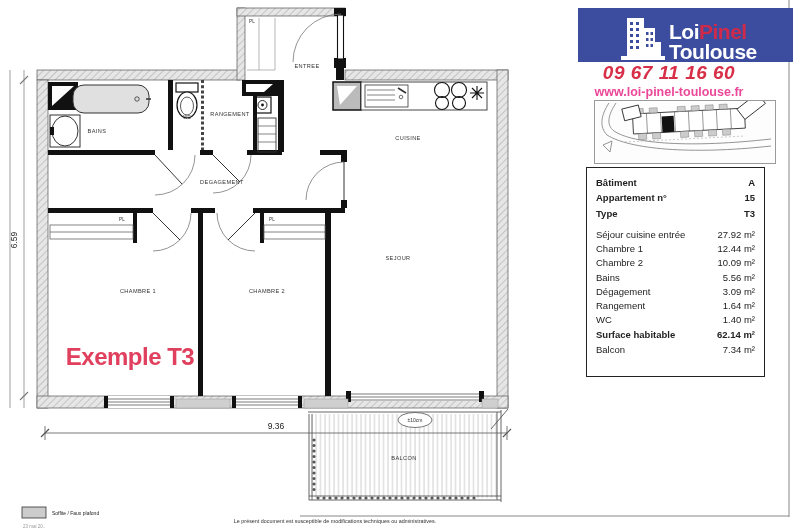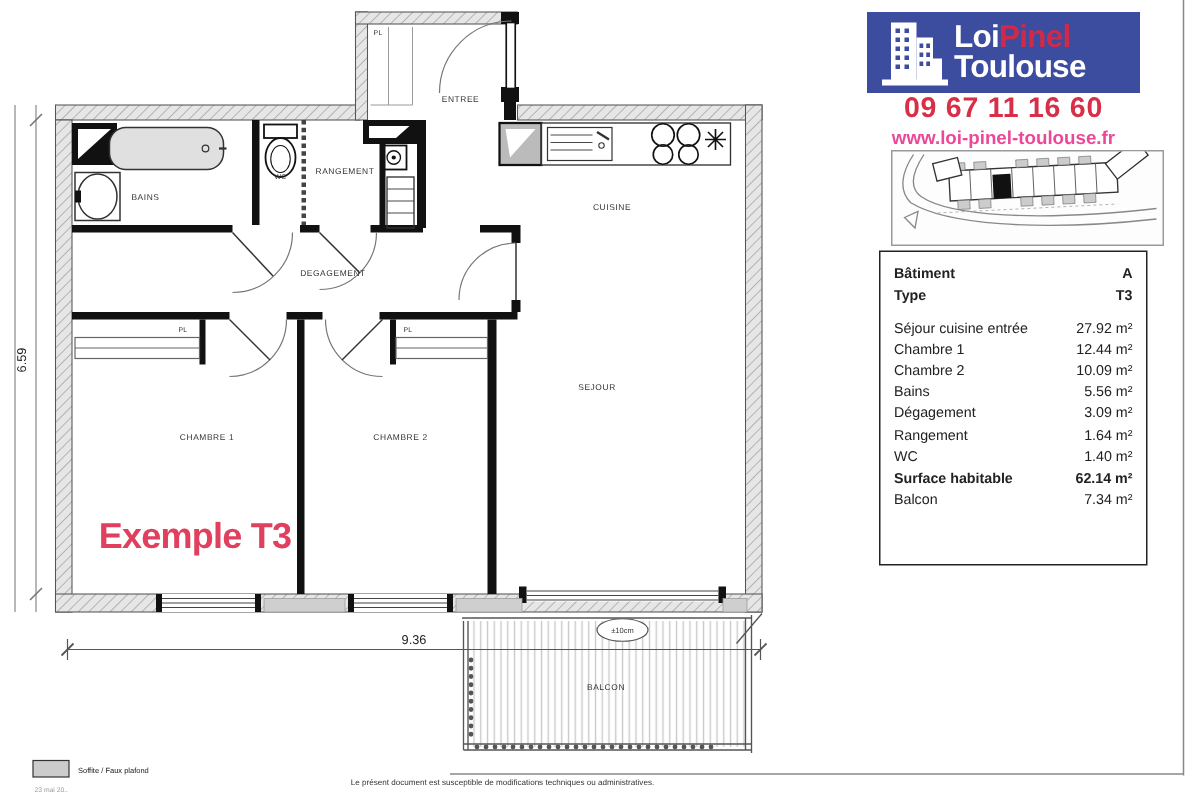--- a/index.html
+++ b/index.html
@@ -11,26 +11,26 @@
   .tiny-lbl{font-size:4.6px;letter-spacing:.2px;}
   .dim-lbl{font-size:8.5px;fill:#222;}
   .watermark{font-size:24px;font-weight:bold;letter-spacing:-.5px;fill:#e0405e;}
   .legend-lbl{font-size:5px;fill:#222;}
   .date-lbl{font-size:4.5px;fill:#999;}
   .disclaimer{font-size:5.4px;fill:#333;}
   .tol-lbl{font-size:5px;fill:#333;}
 
   
   .logo-box{position:absolute;left:578px;top:8px;width:182px;height:54px;background:#3c4c9e;
-    display:flex;align-items:center;}
+    display:flex;align-items:flex-end;padding-left:33px;}
   .logo-icon{width:52px;height:48px;margin-left:6px;flex:0 0 auto;}
   .logo-text{color:#fff;font-weight:bold;font-size:21px;line-height:20px;letter-spacing:-.5px;}
   .logo-accent{color:#d02a4a;}
   .phone{position:absolute;left:578px;top:62px;width:182px;text-align:center;
-    color:#d82f48;font-weight:bold;font-size:19px;letter-spacing:.5px;}
+    color:#d82f48;font-weight:bold;font-style:italic;font-size:19px;letter-spacing:.5px;}
   .website{position:absolute;left:578px;top:85px;width:182px;text-align:center;
     color:#ec4899;font-weight:bold;font-size:12.5px;}
   .sitemap{position:absolute;left:594px;top:100px;width:180px;height:62px;
     border:1px solid #9a9a9a;background:#fdfdfd;}
   .dtable{position:absolute;left:586px;top:167px;width:179px;height:210px;
     border:1.5px solid #222;background:#fff;box-sizing:border-box;padding:7px 9px 0 9px;}
   .trow{display:flex;justify-content:space-between;font-size:9.5px;line-height:14.2px;color:#222;}
   .trow.b{font-weight:bold;line-height:15.3px;}
   .trow.gap-s{margin-top:7px;}
   .trow.gap-l{}
@@ -336,20 +336,24 @@
     <line x1="30" y1="41" x2="150" y2="35" stroke="#999" stroke-width="0.5" stroke-dasharray="2 2"></line>
   </svg>
 </div>
 
 <div class="dtable">
   <div class="trow b">
         <span>Bâtiment</span>
         <span>A</span>
       </div>
   <div class="trow b">
+        <span>Appartement n°</span>
+        <span>15</span>
+      </div>
+  <div class="trow b">
         <span>Type</span>
         <span>T3</span>
       </div>
   <div class="trow gap-s">
         <span>Séjour cuisine entrée</span>
         <span>27.92 m²</span>
       </div>
   <div class="trow">
         <span>Chambre 1</span>
         <span>12.44 m²</span>

